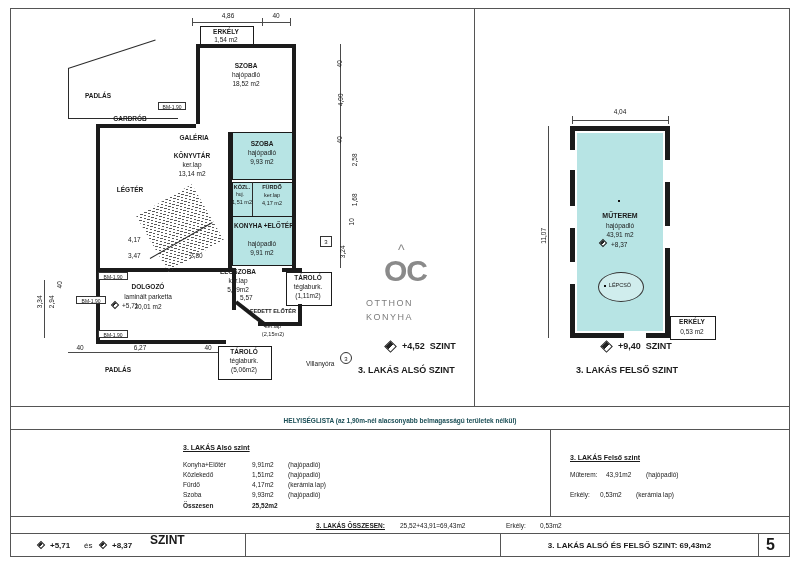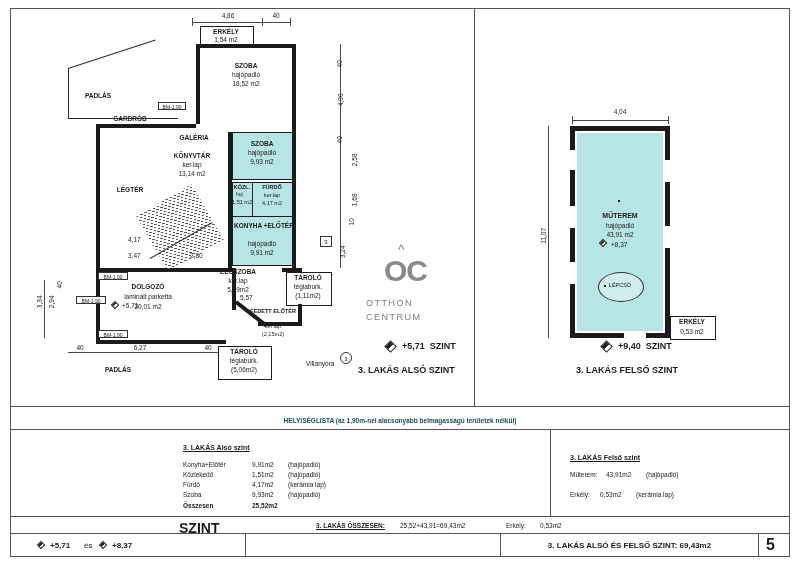--- a/index.html
+++ b/index.html
@@ -268,29 +268,29 @@
     <div class="sqbox" style="left:98px; top:272px; width:30px; height:8px; line-height:8px; font-size:5px;">BM-1,90</div>
     <div class="sqbox" style="left:76px; top:296px; width:30px; height:8px; line-height:8px; font-size:5px;">BM-1,90</div>
     <div class="sqbox" style="left:98px; top:330px; width:30px; height:8px; line-height:8px; font-size:5px;">BM-1,90</div>
 
     <div class="lvl sm" style="left:112px; top:302px;"></div>
     <div class="txt" style="left:122px; top:302px;">+5,71</div>
     <div class="txt" style="left:240px; top:294px;">5,57</div>
     <div class="txt" style="left:306px; top:360px;">Villanyóra</div>
 
     <div class="lvl" style="left:386px; top:342px;"></div>
-    <div class="txt bold" style="left:402px; top:341px; font-size:9px;">+5,71  SZINT</div>
+    <div class="txt bold" style="left:402px; top:341px; font-size:9px;">+4,52  SZINT</div>
     <div class="txt bold" style="left:358px; top:365px; font-size:9px;">3. LAKÁS ALSÓ SZINT</div>
   </div>
 
   <div class="abs" style="left:366px; top:242px; width:84px; height:100px;">
     <div class="logo-hat" style="left:32px; top:0;">^</div>
     <div class="logo-oc" style="left:18px; top:12px;">OC</div>
     <div class="logo-text" style="left:0; top:56px; width:84px;">OTTHON</div>
-    <div class="logo-text" style="left:0; top:70px; width:84px;">CENTRUM</div>
+    <div class="logo-text" style="left:0; top:70px; width:84px;">KONYHA</div>
   </div>
 
   <div class="abs" style="left:474px; top:0; width:316px; height:406px;">
 
     <div class="dim" style="left:98px; top:120px; width:96px;"></div>
     <div class="dimv" style="left:98px; top:116px; height:8px;"></div>
     <div class="dimv" style="left:194px; top:116px; height:8px;"></div>
     <div class="txtc" style="left:110px; top:108px; width:72px;">4,04</div>
 
     <div class="dimv" style="left:74px; top:126px; height:212px;"></div>
@@ -366,18 +366,18 @@
   <div class="tblrow bold ul" style="left:316px; top:522px;">3. LAKÁS ÖSSZESEN:</div>
   <div class="tblrow" style="left:400px; top:522px;">25,52+43,91=69,43m2</div>
   <div class="tblrow" style="left:506px; top:522px;">Erkély:</div>
   <div class="tblrow" style="left:540px; top:522px;">0,53m2</div>
 
   <div class="lvl sm" style="left:38px; top:542px;"></div>
   <div class="txt bold" style="left:50px; top:541px; font-size:8px;">+5,71</div>
   <div class="txt" style="left:84px; top:541px; font-size:8px;">és</div>
   <div class="lvl sm" style="left:100px; top:542px;"></div>
   <div class="txt bold" style="left:112px; top:541px; font-size:8px;">+8,37</div>
-  <div class="txt bold" style="left:150px; top:520px; font-size:14px;margin-left:29px;">SZINT</div>
+  <div class="txt bold" style="left:150px; top:533px; font-size:12px;">SZINT</div>
 
   <div class="txtc bold" style="left:501px; top:541px; width:257px; font-size:8px;">3. LAKÁS ALSÓ ÉS FELSŐ SZINT: 69,43m2</div>
   <div class="pagenum" style="left:766px; top:536px;">5</div>
 
 </div>
 
 </body></html>

